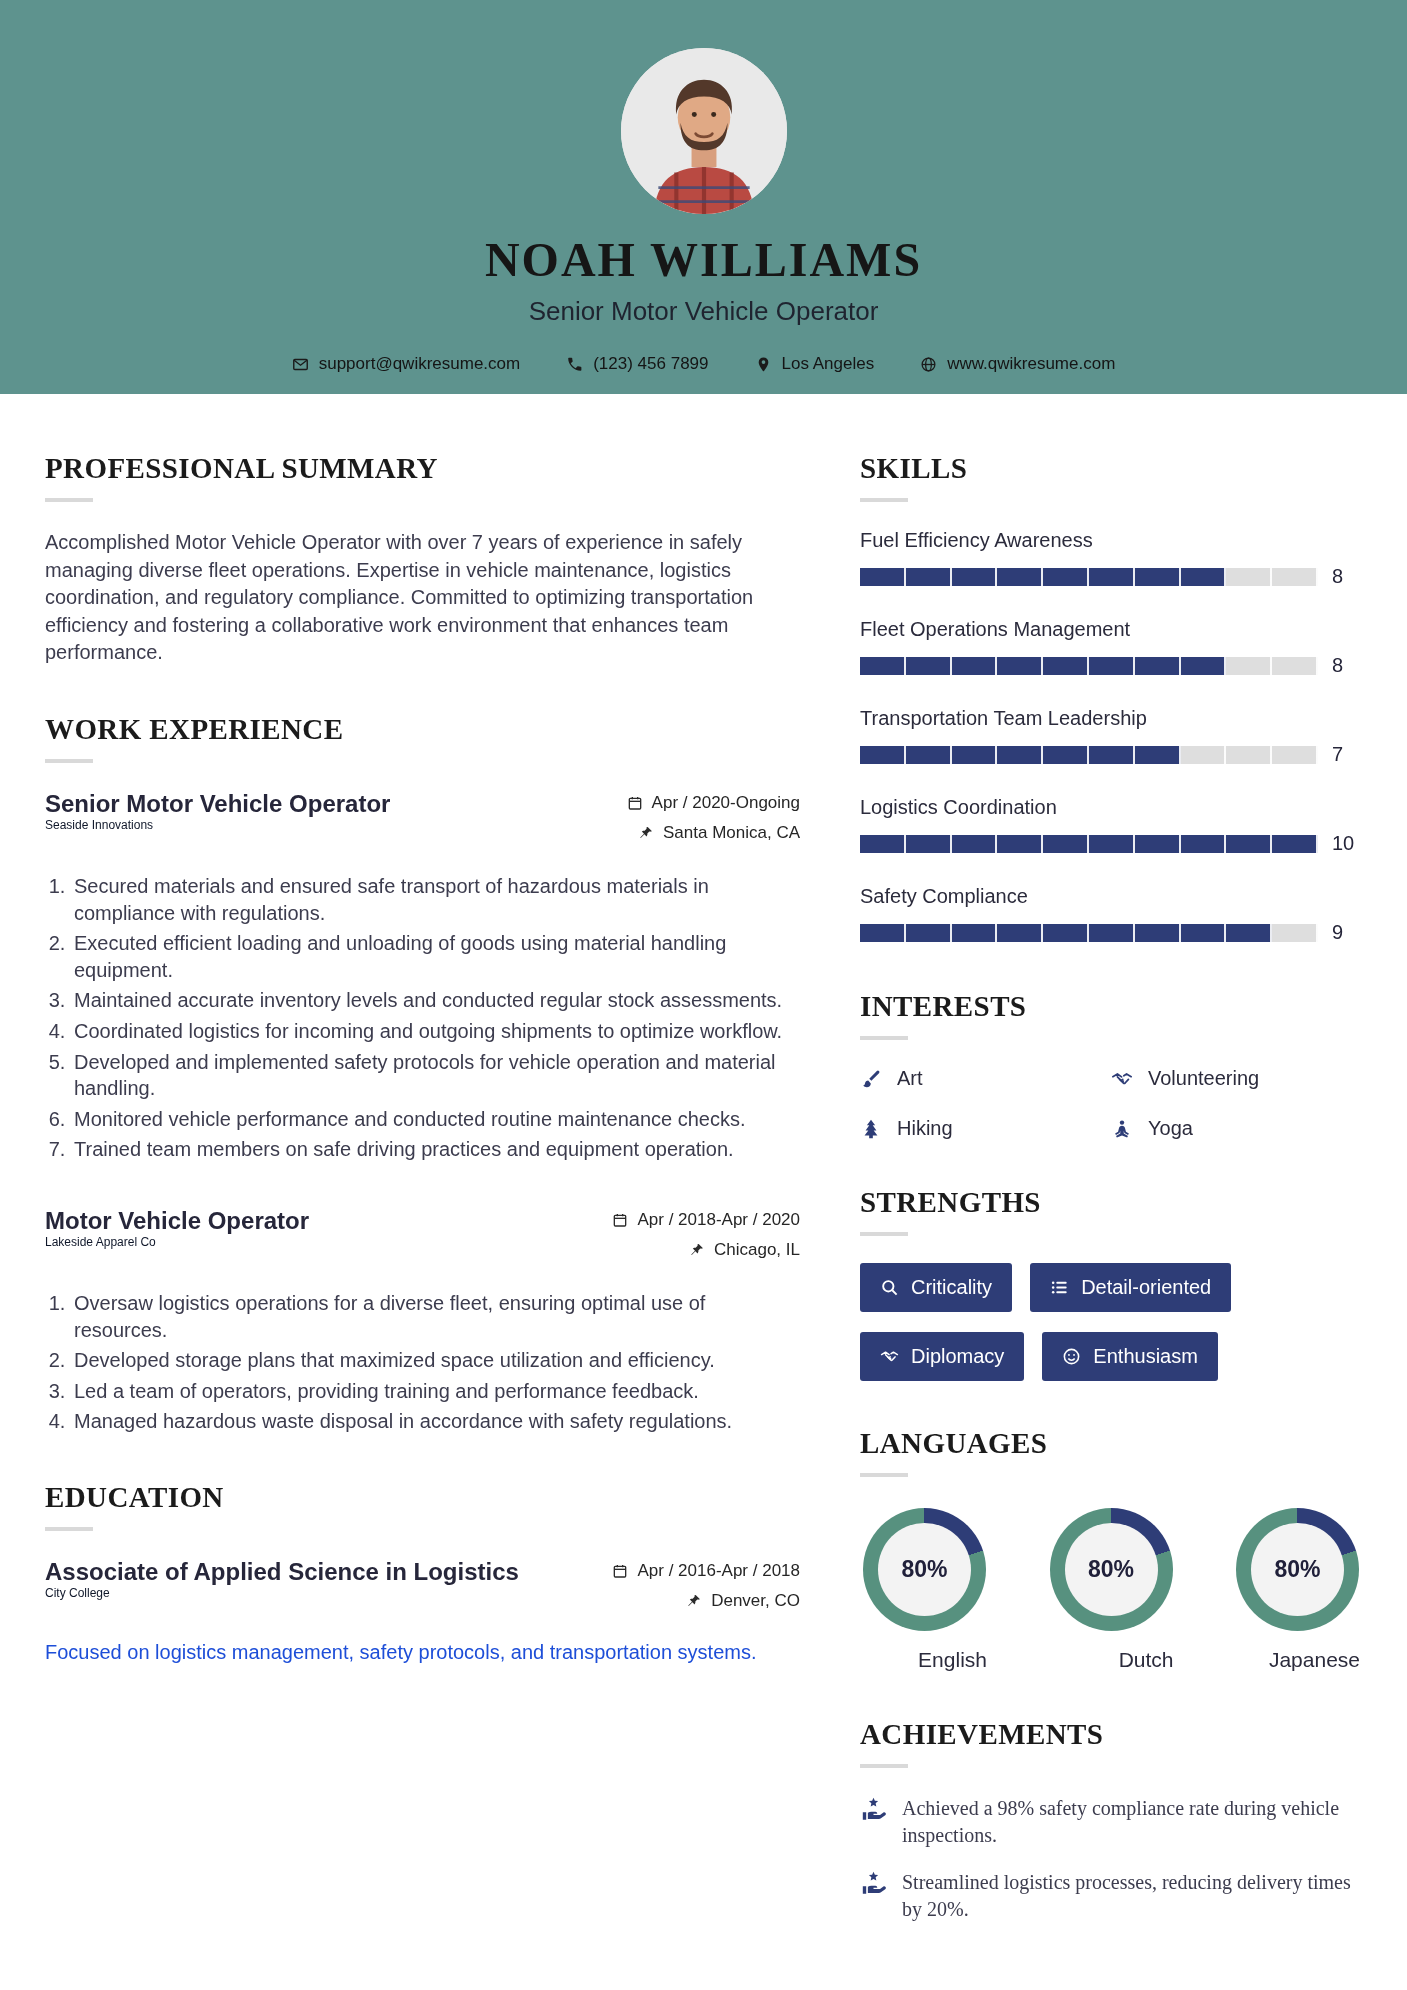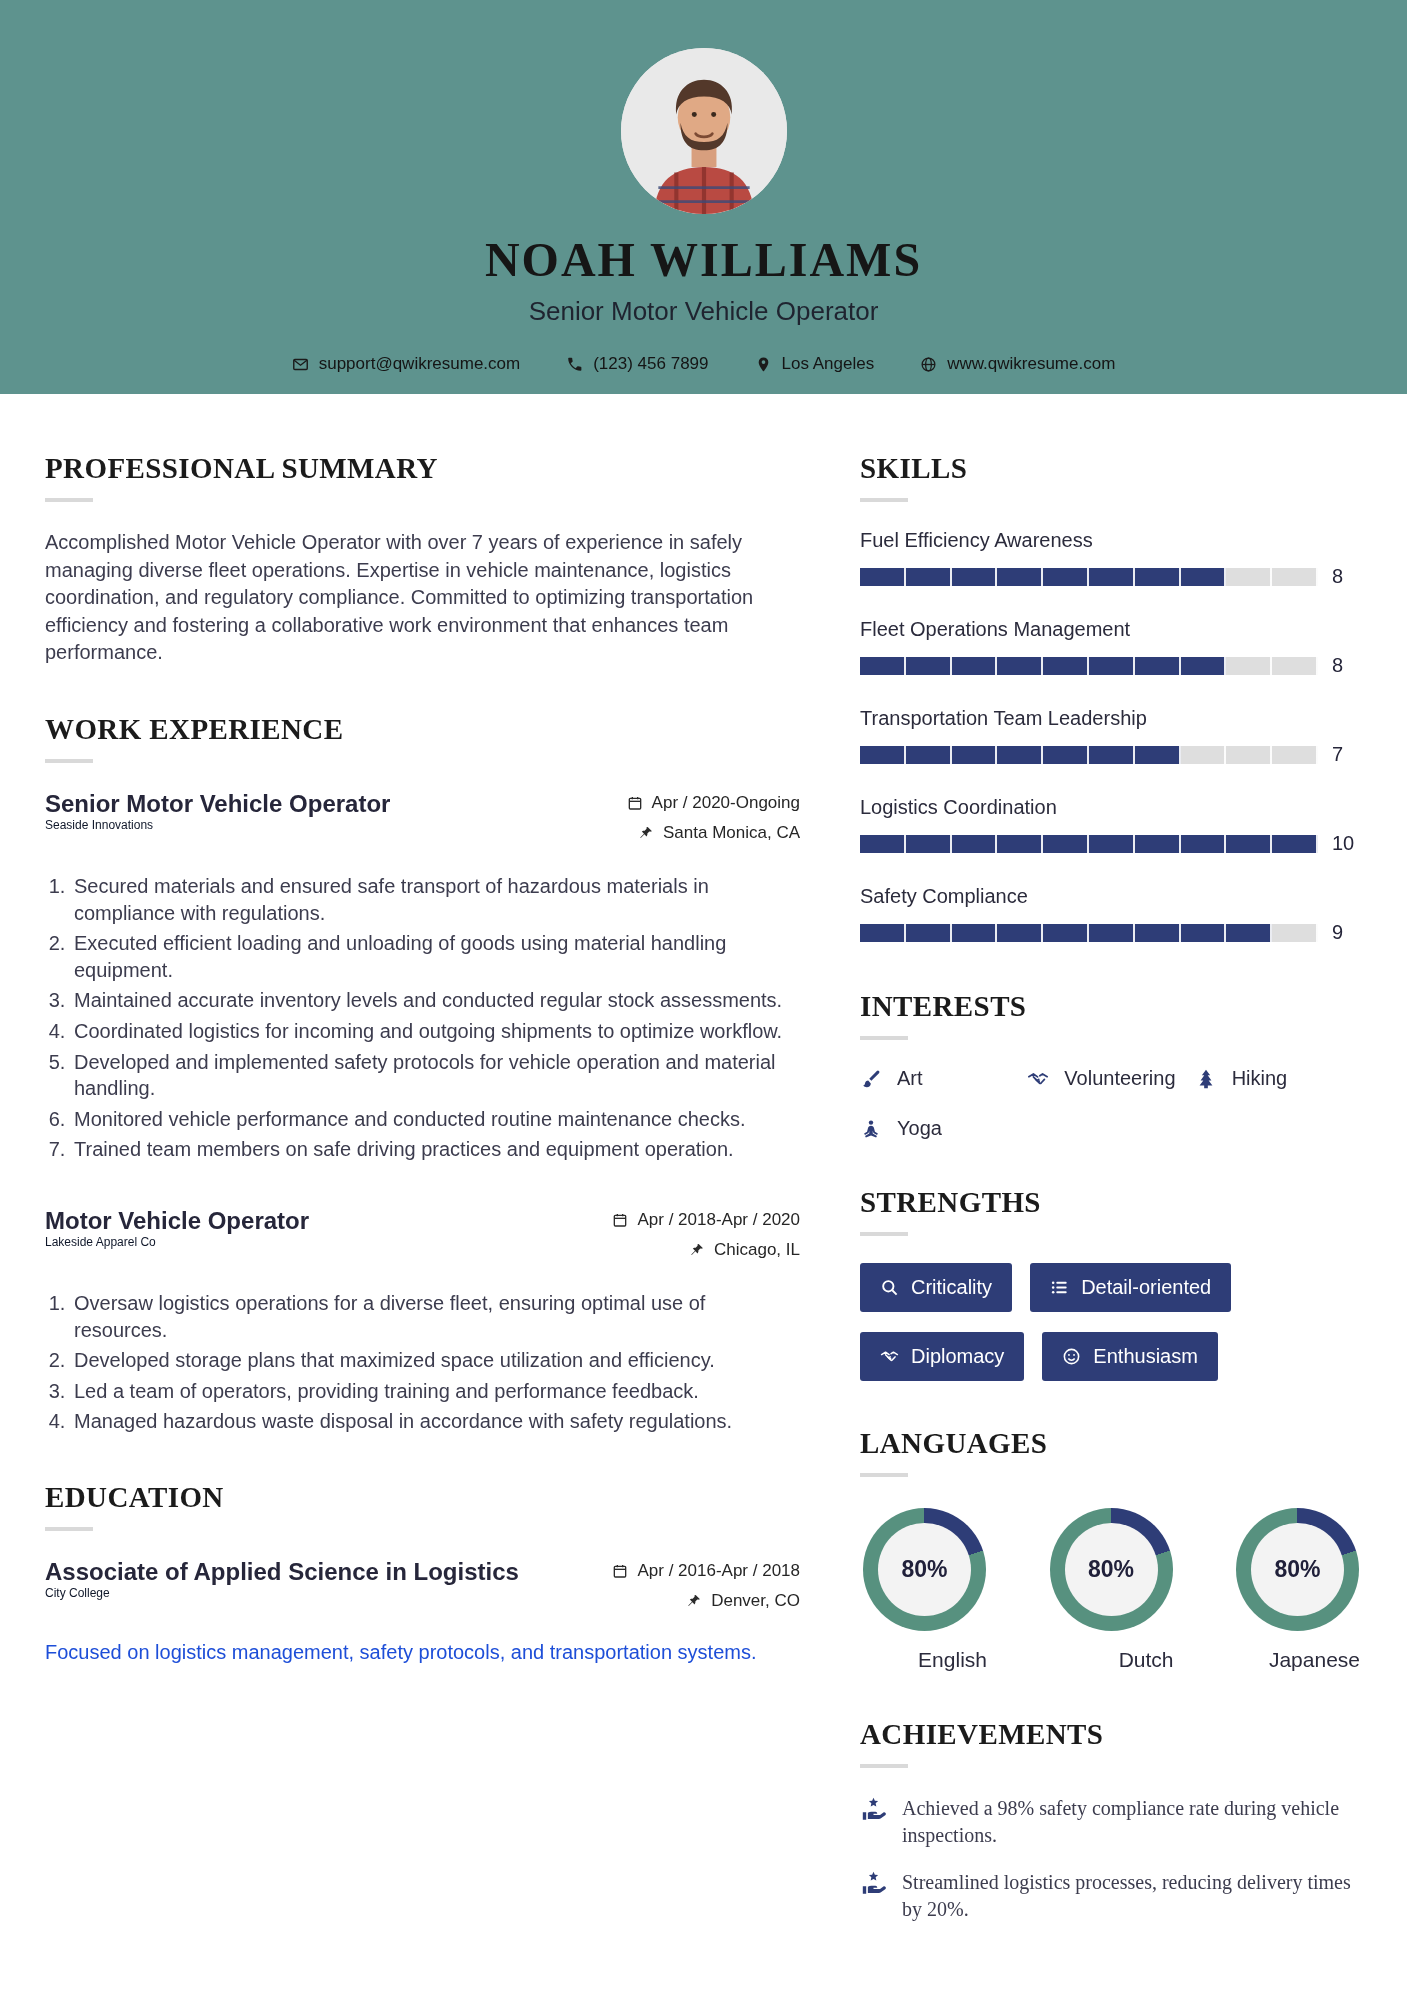--- a/index.html
+++ b/index.html
@@ -101,21 +101,21 @@
   .skill-track::after {
     content: "";
     position: absolute; inset: 0;
     background: repeating-linear-gradient(to right,
       transparent 0, transparent calc(10% - 2px),
       rgba(255,255,255,0.9) calc(10% - 2px), rgba(255,255,255,0.9) 10%);
   }
   .skill-score { font-size: 20px; color: #26263a; min-width: 30px; }
 
   
-  .interests { display: grid; grid-template-columns: 1fr 1fr 1fr; row-gap: 27px; }
+  .interests { display: grid; grid-template-columns: 1fr 1fr; row-gap: 27px; }
   .interest { display: flex; align-items: center; gap: 15px; font-size: 20px; color: #2b2b3c; }
   .interest .ic { display: inline-flex; color: #2E3D77; }
   .interest .ic svg { width: 22px; height: 22px; }
 
   
   .strengths { display: flex; flex-wrap: wrap; gap: 20px 18px; margin-top: 18px; }
   .strength {
     display: inline-flex; align-items: center; gap: 12px;
     background: #2E3D77; color: #ffffff;
     font-size: 20px; padding: 13px 20px; border-radius: 3px;

